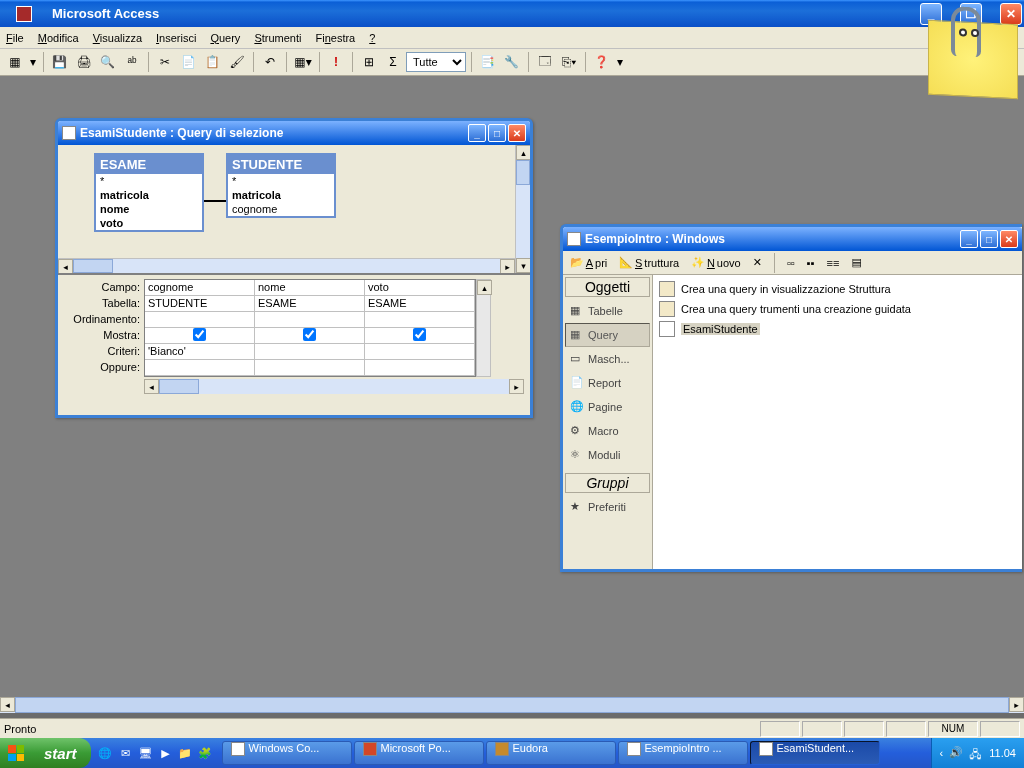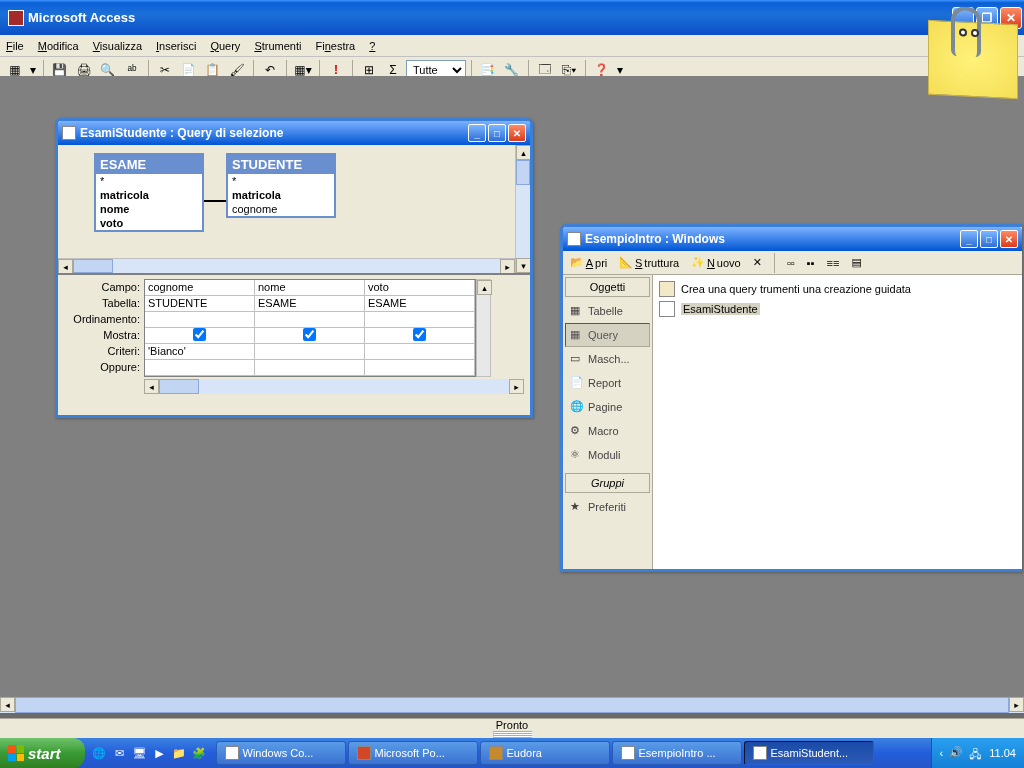--- a/index.html
+++ b/index.html
@@ -1,19 +1,19 @@
 <!DOCTYPE html>
 <html><head>
 <meta charset="utf-8">
 <style>
 * { box-sizing: border-box; margin: 0; padding: 0; font-family: Tahoma, sans-serif; }
 body { width: 1024px; height: 768px; overflow: hidden; background: #6b6b6b; position: relative; }
 
 
-.titlebar { height: 35px; background: linear-gradient(to bottom, #3d95ff 0%, #0b5fd6 8%, #1c6fd9 40%, #0a4fc7 100%); display: flex; align-items: center; padding: 0 2px 0 8px; color: #fff; font-size: 13px; font-weight: bold; }
+.titlebar { height: 27px; background: linear-gradient(to bottom, #3d95ff 0%, #0b5fd6 8%, #1c6fd9 40%, #0a4fc7 100%); display: flex; align-items: center; padding: 0 2px 0 16px; color: #fff; font-size: 13px; font-weight: bold; gap: 16px; }
 .titlebar .app-icon { width: 16px; height: 16px; margin-right: 4px; background: #a52a2a; border: 1px solid #fff; display: inline-block; }
 .titlebar .spacer { flex: 1; }
 .winbtn { width: 22px; height: 22px; margin-left: 2px; border-radius: 3px; display: flex; align-items: center; justify-content: center; font-size: 12px; font-weight: bold; cursor: pointer; }
 .winbtn.min, .winbtn.max { background: linear-gradient(to bottom, #7eb6ff, #2e6fd6); border: 1px solid #fff; color: #fff; }
 .winbtn.close { background: linear-gradient(to bottom, #ff8a65, #d93b1c); border: 1px solid #fff; color: #fff; }
 
 
 .menubar { height: 22px; background: #ece9d8; display: flex; align-items: center; padding: 0 6px; font-size: 11px; gap: 14px; border-bottom: 1px solid #c0c0c0; }
 .menubar span { cursor: default; }
 .menubar span u { text-decoration: underline; }
@@ -59,46 +59,46 @@
 .qcell { width:110px; border-right:1px solid #c0c0c0; border-bottom:1px solid #c0c0c0; background:#fff; font-size:11px; padding:0 3px; line-height:15px; overflow:hidden; }
 .qcell.chk { text-align:center; }
 .qcell input[type=checkbox]{ margin:0; }
 .qgrid .hsb2 { height:15px; display:flex; margin-left:80px; margin-top:2px; }
 
 
 .dbwin-toolbar { height:24px; border-bottom:1px solid #aca899; display:flex; align-items:center; padding:0 4px; gap:6px; font-size:11px; background:#ece9d8; }
 .dbwin-toolbar .dbtbtn { display:flex; align-items:center; gap:2px; cursor:pointer; padding:2px 3px; }
 .dbwin-body { display:flex; height: calc(100% - 48px); }
 .dbside { width:90px; background:#ece9d8; border-right:1px solid #aca899; padding:2px; }
-.dbside-header { height:20px; border:1px solid #aca899; background:#ece9d8; text-align:center; font-size:11px; line-height:18px; margin-bottom:2px; }
+.dbside-header { height:20px; border:1px solid #aca899; background:#ece9d8; text-align:center; font-size:14px; line-height:18px; margin-bottom:2px; }
 .dbside-item { height:24px; display:flex; align-items:center; gap:4px; padding:0 4px; font-size:11px; color:#444; cursor:pointer; border:1px solid transparent; }
 .dbside-item.sel { background:#d6d2c2; border:1px inset #aca899; color:#555; }
 .dbside-item .sic { width:14px; height:14px; display:inline-block; }
 .dbmain { flex:1; background:#fff; padding:4px; font-size:11px; }
 .dbmain-item { display:flex; align-items:center; gap:6px; padding:2px 2px; cursor:pointer; }
 .dbmain-item .mic { width:16px; height:16px; border:1px solid #888; background:#f3e9c8; display:inline-block; }
 .dbmain-item.selitem span.txt { background:#d6d2c2; padding:0 2px; }
 
 
 .mdi-hscroll { position:absolute; left:0; right:0; bottom:0; height:16px; background:#d8e4f8; display:flex; }
 
 
-.statusbar { position:absolute; left:0; right:0; bottom:30px; height:20px; background:#ece9d8; border-top:1px solid #aca899; display:flex; align-items:center; font-size:11px; padding:0 4px;flex-direction:column; }
+.statusbar { position:absolute; left:0; right:0; bottom:30px; height:20px; background:#ece9d8; border-top:1px solid #aca899; display:flex; align-items:center; font-size:11px; padding:0 4px; }
 .statusbar .spacer { flex:1; }
 .statusbar .cell { width:40px; height:16px; border:1px inset #fff; margin-left:2px; text-align:center; font-size:10px; line-height:14px; }
 .statusbar .cell.w { width:50px; }
 
 
 .taskbar { position:absolute; left:0; right:0; bottom:0; height:30px; background: linear-gradient(to bottom, #3a81e0 0%, #245edb 50%, #2456c7 100%); display:flex; align-items:center; font-size:11px; color:#fff; }
-.startbtn { height:30px; padding:0 24px 0 8px; background: linear-gradient(to bottom, #6fc36a 0%, #3a9b35 50%, #2f7f21 100%); border-radius:0 12px 12px 0; display:flex; align-items:center; font-weight:bold; font-style:italic; font-size:15px; gap:4px; cursor:pointer; }
+.startbtn { height:30px; padding:0 14px 0 8px; background: linear-gradient(to bottom, #6fc36a 0%, #3a9b35 50%, #2f7f21 100%); border-radius:0 12px 12px 0; display:flex; align-items:center; font-weight:bold; font-style:italic; font-size:15px; gap:20px; cursor:pointer; }
 .startbtn .winlogo { width:16px; height:16px; display:grid; grid-template-columns:1fr 1fr; grid-template-rows:1fr 1fr; gap:1px; }
 .startbtn .winlogo span:nth-child(1){background:#f65314;} .startbtn .winlogo span:nth-child(2){background:#7cbb00;} .startbtn .winlogo span:nth-child(3){background:#00a1f1;} .startbtn .winlogo span:nth-child(4){background:#ffbb00;}
 .ql { display:flex; gap:2px; padding:0 6px; }
 .ql span { width:18px; height:18px; display:flex; align-items:center; justify-content:center; cursor:pointer; }
-.taskbtn { height:24px; padding:0 8px; margin:0 1px; background: linear-gradient(to bottom,#5a9be8,#3a72d0); border:1px solid #2a5bb5; border-radius:3px; display:flex; align-items:center; gap:4px; color:#fff; font-size:11px; cursor:pointer; min-width:130px; }
+.taskbtn { height:24px; padding:0 8px; margin:0 1px; background: linear-gradient(to bottom,#5a9be8,#3a72d0); border:1px solid #2a5bb5; border-radius:3px; display:flex; gap:4px; color:#fff; font-size:11px; cursor:pointer; min-width:130px; }
 .taskbtn.active { background: linear-gradient(to bottom,#1b4aa8,#2a5bb5); border:1px inset #16397f; }
 .taskbtn .tic { width:14px; height:14px; background:#fff; border:1px solid #888; }
 .systray { margin-left:auto; height:30px; background: linear-gradient(to bottom,#2a9ff0,#1280d6); display:flex; align-items:center; padding:0 8px; gap:6px; font-size:11px; border-left:1px solid #0a5cb3; }
 .systray .tic2 { width:14px; height:14px; display:inline-block; }
 
 
 .clippy { position:absolute; top:22px; right:6px; width:90px; height:75px; background: radial-gradient(ellipse at center,#fff27a,#f5de55); border:1px solid #c9b44a; transform: skewY(3deg); z-index:5; }
 .clippy .clip { position:absolute; top:-16px; left:22px; width:30px; height:50px; border:4px solid #7b8a99; border-radius:14px 14px 6px 6px; border-bottom:none; }
 .clippy .eye { position:absolute; width:8px; height:8px; background:#fff; border:2px solid #333; border-radius:50%; top:6px; }
 .clippy .eye.l{ left:30px; } .clippy .eye.r{ left:42px; }
@@ -320,20 +320,24 @@
           </div>
         <div class="dbside-header" style="margin-top:6px;font-style:italic;">Gruppi</div>
         <div class="dbside-item">
             <span class="sic">★</span>
             <span>Preferiti</span>
           </div>
       </div>
       <div class="dbmain">
         <div class="dbmain-item">
             <span class="mic"></span>
+            <span class="txt">Crea una query in visualizzazione Struttura</span>
+          </div>
+        <div class="dbmain-item">
+            <span class="mic"></span>
             <span class="txt">Crea una query trumenti una creazione guidata</span>
           </div>
         <div class="dbmain-item selitem">
             <span class="mic" style="background:#fff;"></span>
             <span class="txt">EsamiStudente</span>
           </div>
       </div>
     </div>
   </div>
 

